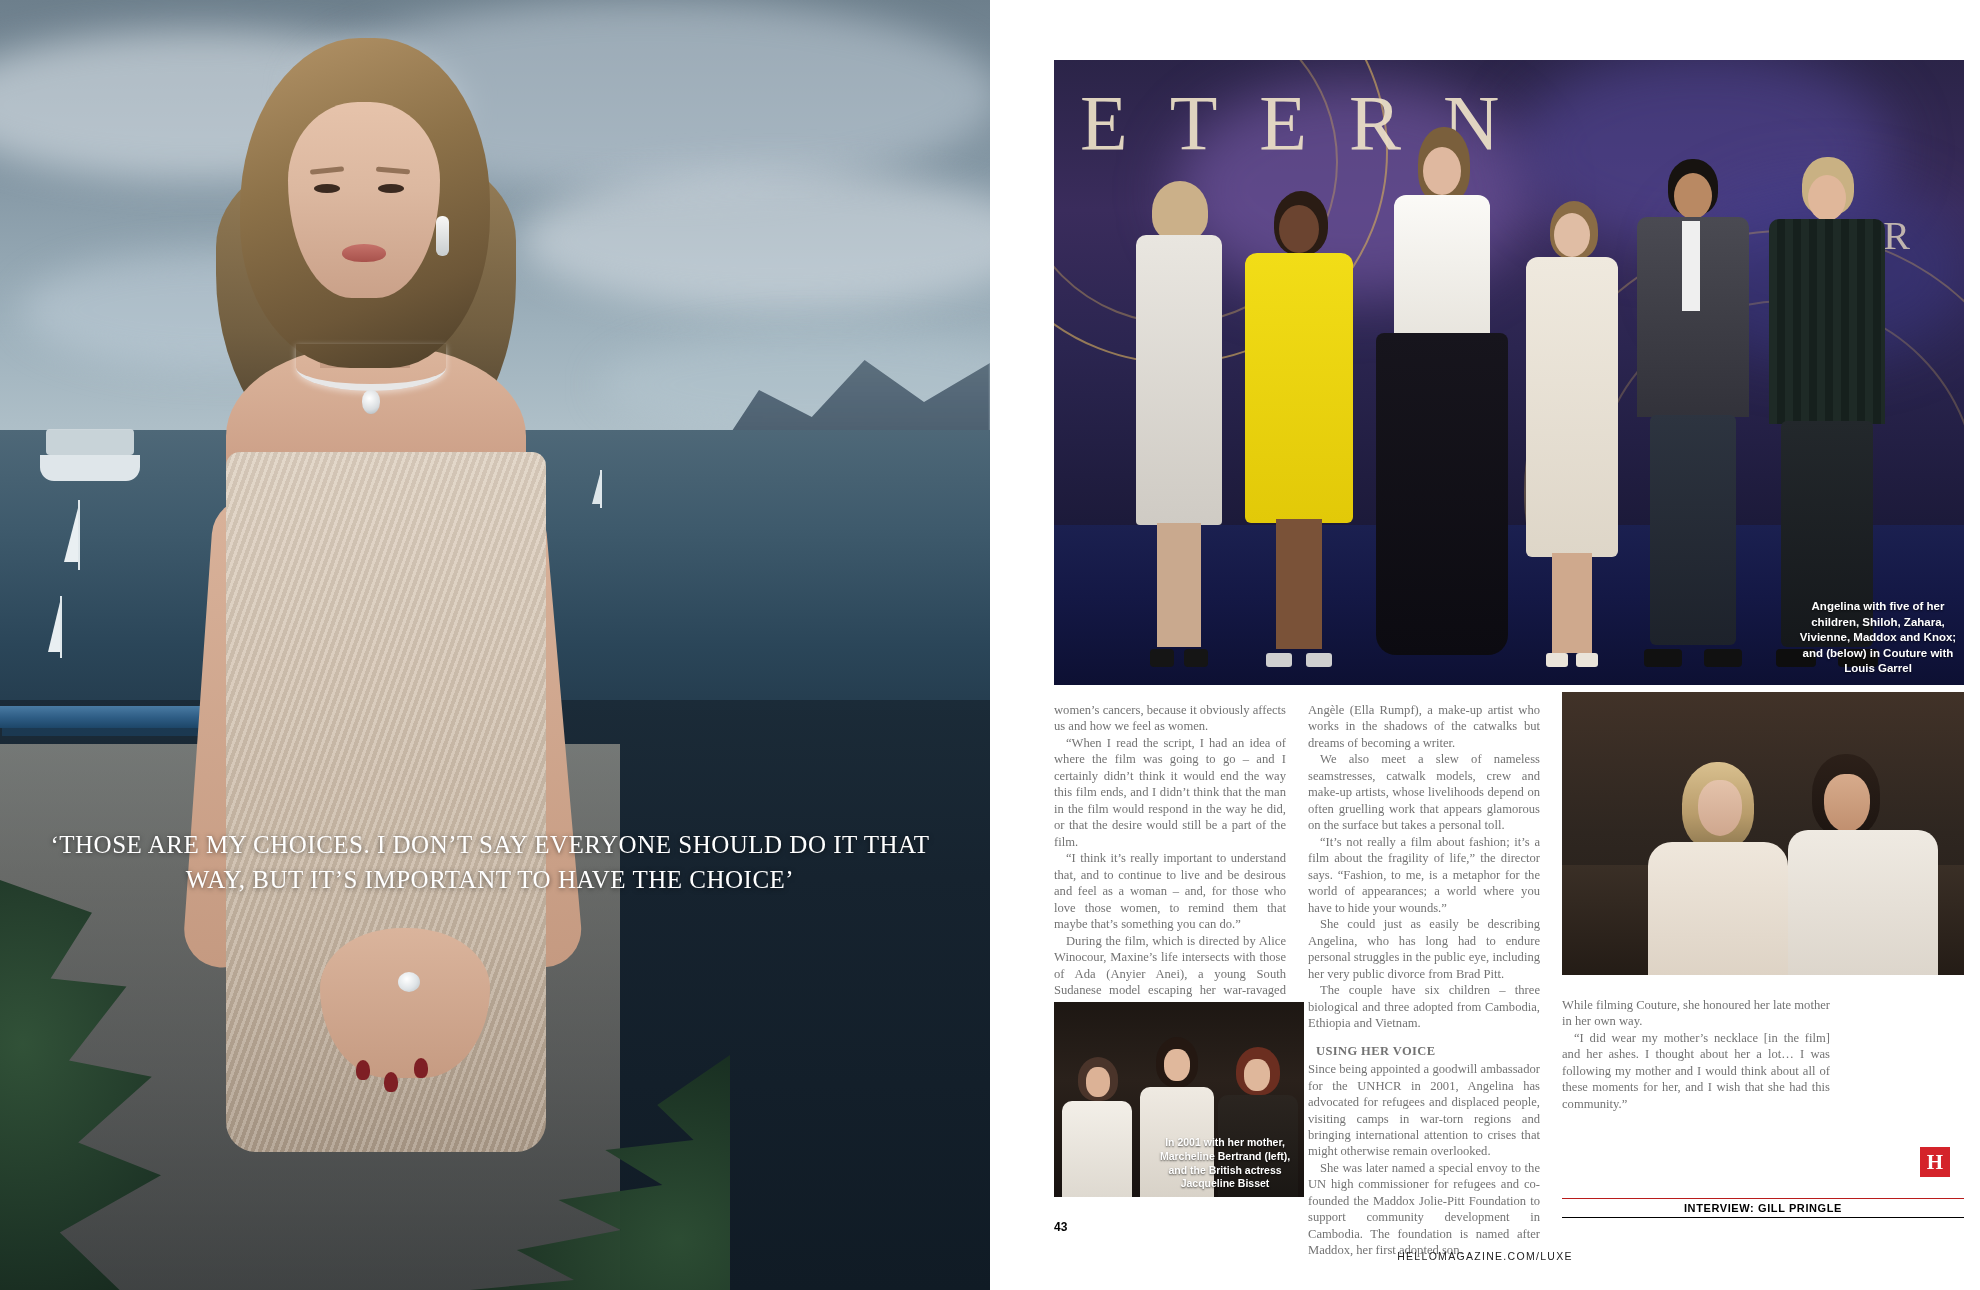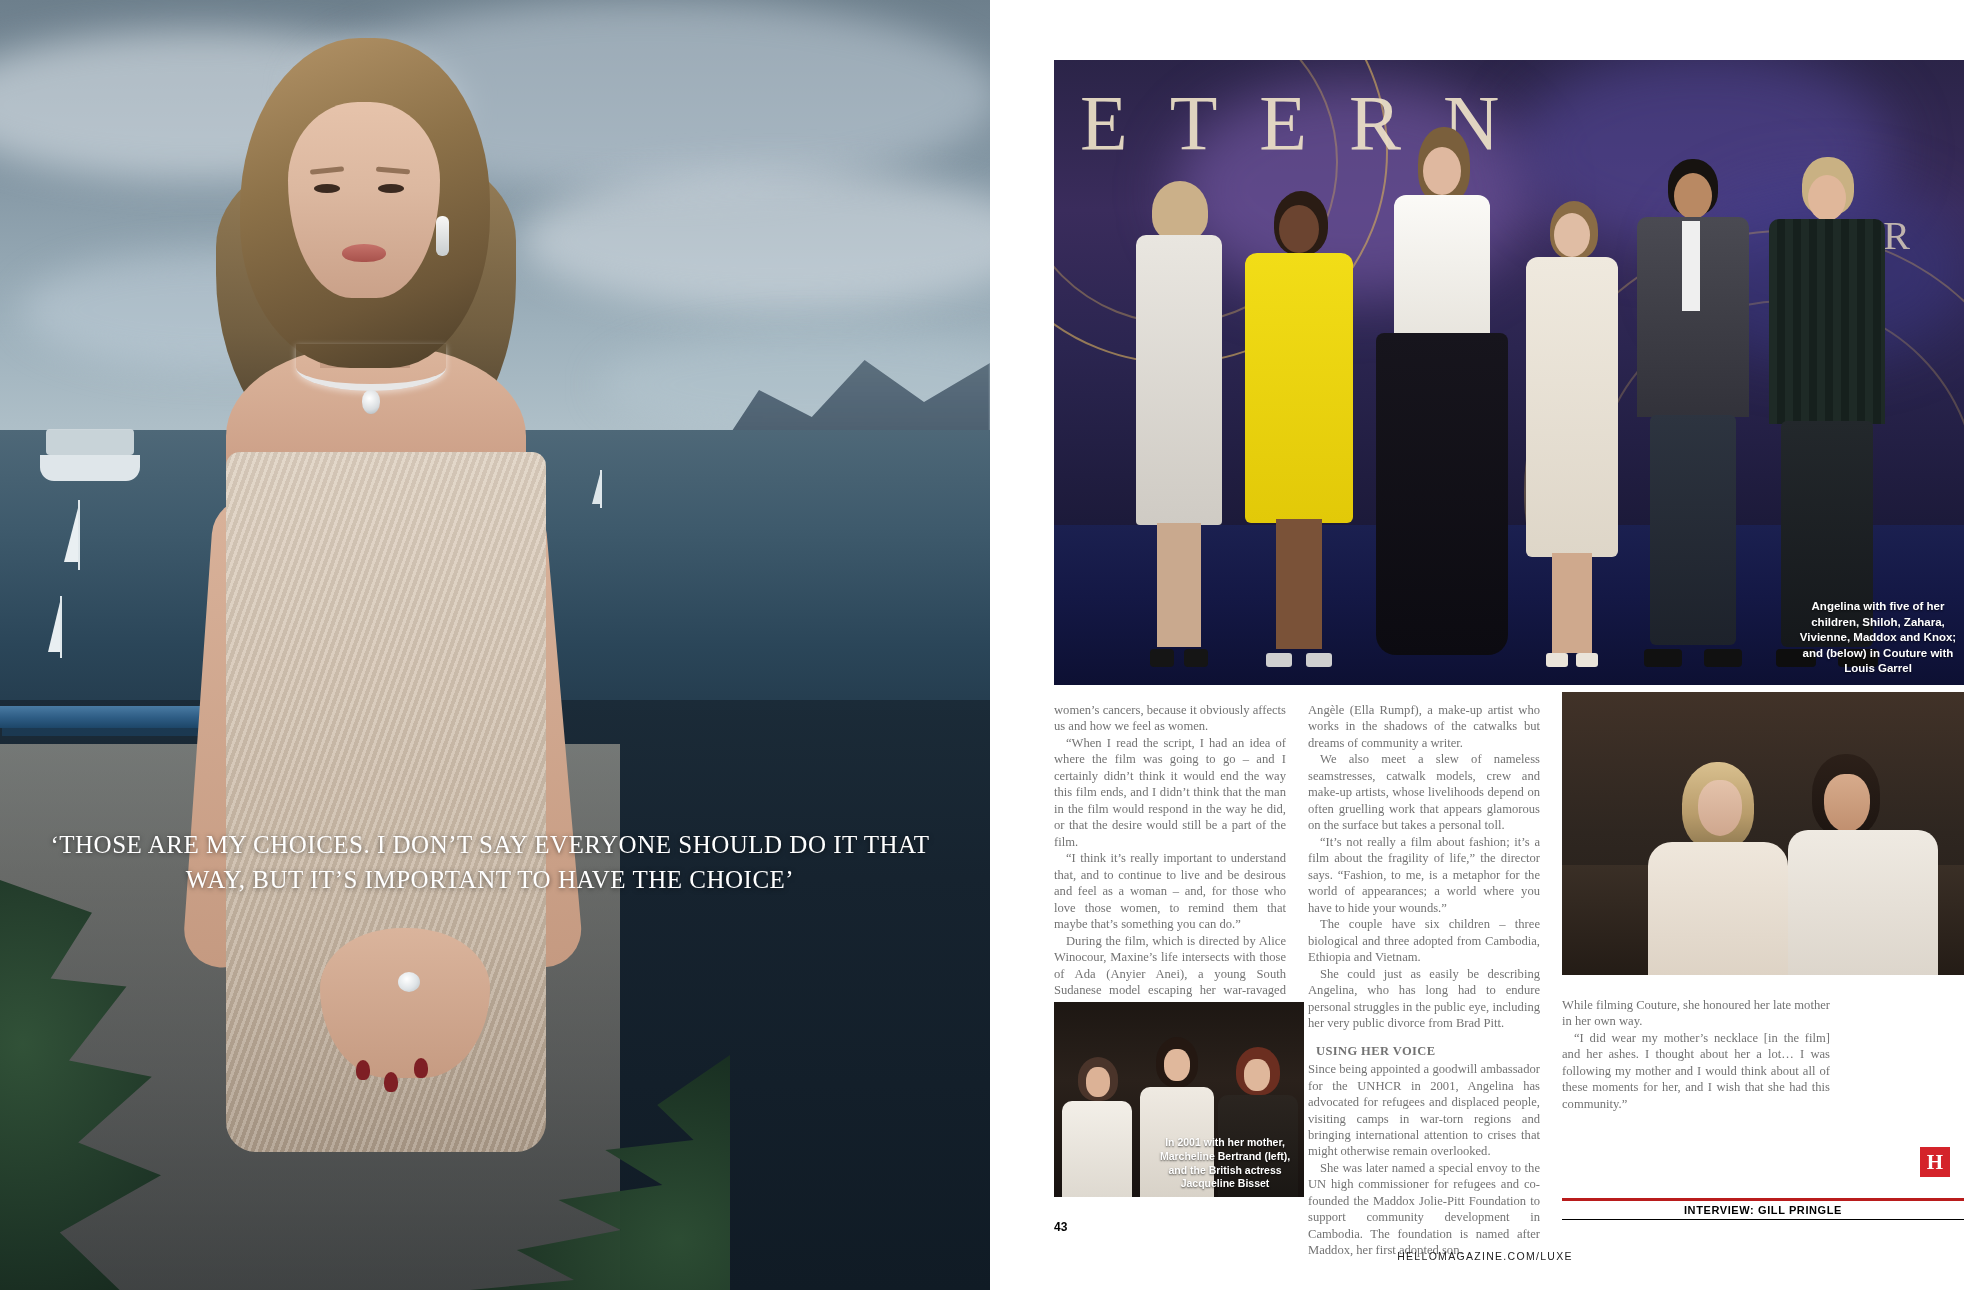--- a/index.html
+++ b/index.html
@@ -398,21 +398,21 @@
     font-family: "Liberation Serif", serif;
     font-size: 21px;
     line-height: 30px;
     text-align: center;
     font-weight: 700;
   }
   .interview-bar {
     position: absolute;
     left: 572px; top: 1196px;
     width: 402px;
-    border-top: 3px solid #b91c1c;
+    border-top: 1px solid #b91c1c;
     border-bottom: 1px solid #000;
     padding: 3px 0;
     text-align: center;
     font-family: "Liberation Sans", sans-serif;
     font-size: 11px;
     letter-spacing: .6px;
     font-weight: 700;
   }
   .page-number {
     position: absolute;
@@ -566,25 +566,25 @@
     </div>
 
     <div class="col col-1">
       <p class="first">women’s cancers, because it obviously affects us and how we feel as women.</p>
       <p>“When I read the script, I had an idea of where the film was going to go – and I certainly didn’t think it would end the way this film ends, and I didn’t think that the man in the film would respond in the way he did, or that the desire would still be a part of the film.</p>
       <p>“I think it’s really important to understand that, and to continue to live and be desirous and feel as a woman – and, for those who love those women, to remind them that maybe that’s something you can do.”</p>
       <p>During the film, which is directed by Alice Winocour, Maxine’s life intersects with those of Ada (Anyier Anei), a young South Sudanese model escaping her war-ravaged home, and</p>
     </div>
 
     <div class="col col-2">
-      <p class="first">Angèle (Ella Rumpf), a make-up artist who works in the shadows of the catwalks but dreams of community a writer.</p>
+      <p class="first">Angèle (Ella Rumpf), a make-up artist who works in the shadows of the catwalks but dreams of becoming a writer.</p>
       <p>We also meet a slew of nameless seamstresses, catwalk models, crew and make-up artists, whose livelihoods depend on often gruelling work that appears glamorous on the surface but takes a personal toll.</p>
       <p>“It’s not really a film about fashion; it’s a film about the fragility of life,” the director says. “Fashion, to me, is a metaphor for the world of appearances; a world where you have to hide your wounds.”</p>
+      <p>She could just as easily be describing Angelina, who has long had to endure personal struggles in the public eye, including her very public divorce from Brad Pitt.</p>
       <p>The couple have six children – three biological and three adopted from Cambodia, Ethiopia and Vietnam.</p>
-      <p>She could just as easily be describing Angelina, who has long had to endure personal struggles in the public eye, including her very public divorce from Brad Pitt.</p>
       <h3>USING HER VOICE</h3>
       <p class="first">Since being appointed a goodwill ambassador for the UNHCR in 2001, Angelina has advocated for refugees and displaced people, visiting camps in war-torn regions and bringing international attention to crises that might otherwise remain overlooked.</p>
       <p>She was later named a special envoy to the UN high commissioner for refugees and co-founded the Maddox Jolie-Pitt Foundation to support community development in Cambodia. The foundation is named after Maddox, her first adopted son.</p>
     </div>
 
     <div class="col col-3">
       <p class="first">While filming Couture, she honoured her late mother in her own way.</p>
       <p>“I did wear my mother’s necklace [in the film] and her ashes. I thought about her a lot… I was following my mother and I would think about all of these moments for her, and I wish that she had this community.”</p>
     </div>
 

